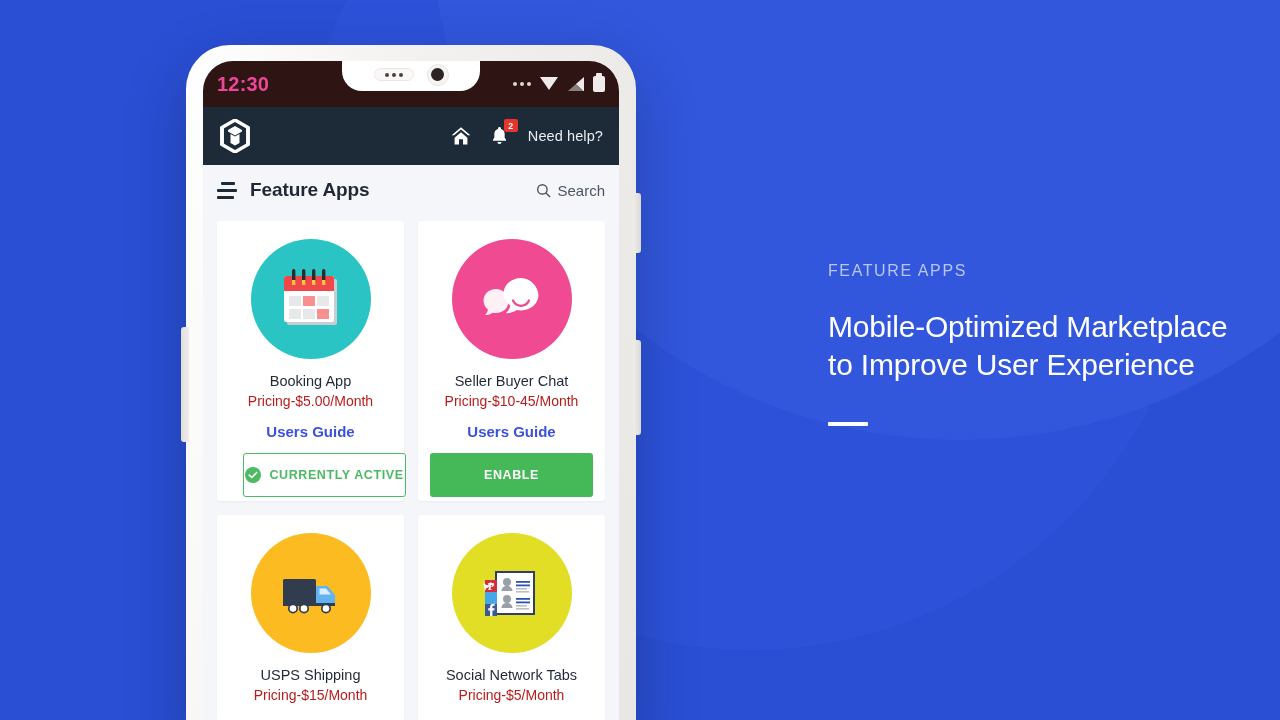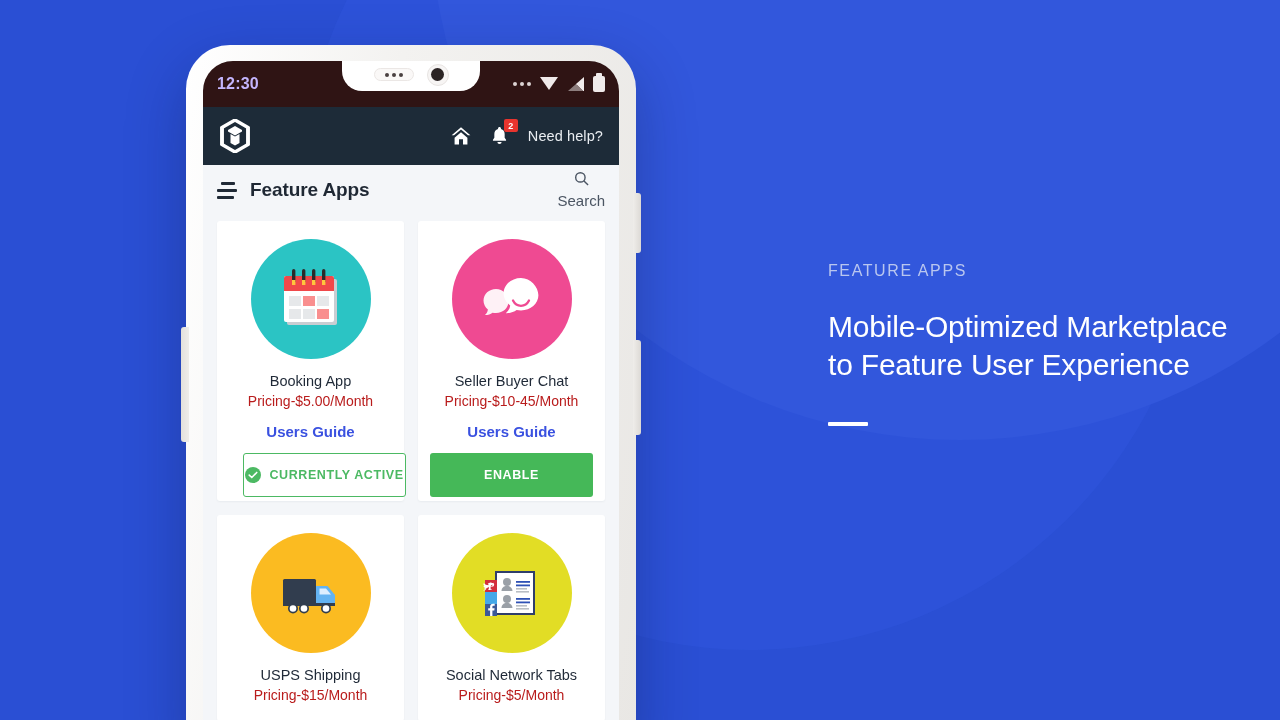--- a/index.html
+++ b/index.html
@@ -89,21 +89,21 @@
 
   
   .statusbar{
     position:relative;
     height:46px;
     background:#2f1414;
     display:flex; align-items:center;
     padding:0 14px;
   }
   .status-time{
-    color:#c4b5fd; font-size:16px; font-weight:700;
+    color:#ec4899; font-size:20px; font-weight:700;
     letter-spacing:.2px;
   }
   .status-right{
     margin-left:auto; display:flex; align-items:center; gap:9px;
   }
   .dots3{ display:flex; gap:3px; align-items:center; }
   .dots3 i{ width:4px;height:4px;border-radius:50%;background:#ddd4d4; display:block;}
   .wifi{ width:19px;height:14px; position:relative;}
   .wifi:before{
     content:""; position:absolute; left:0; top:0;
@@ -176,21 +176,21 @@
   .hamburger i{ height:3px; background:#202a36; border-radius:1px; display:block; }
   .hamburger i:nth-child(1){ width:14px; margin-left:4px;}
   .hamburger i:nth-child(2){ width:20px; }
   .hamburger i:nth-child(3){ width:17px; }
   .subbar-title{
     margin-left:13px; font-size:19px; font-weight:700; color:#1f2834;
     letter-spacing:-.1px;
   }
   .search{
     margin-left:auto; display:flex; align-items:center; gap:6px;
-    color:#4b5563; font-size:15px;flex-direction:column;
+    color:#4b5563; font-size:15px;
   }
   .ico-search{ width:15px;height:15px; }
 
   
   .grid{
     padding:6px 14px 0 14px;
     display:grid;
     grid-template-columns:1fr 1fr;
     gap:14px;
   }
@@ -237,21 +237,21 @@
 </style>
 </head>
 <body>
 
 <div class="bg-base"></div>
 <div class="bg-circle2"></div>
 <div class="bg-circle"></div>
 
 <div class="copy">
   <div class="copy-eyebrow">FEATURE APPS</div>
-  <div class="copy-head">Mobile-Optimized Marketplace to Feature User Experience</div>
+  <div class="copy-head">Mobile-Optimized Marketplace to Improve User Experience</div>
   <div class="copy-rule"></div>
 </div>
 
 <div class="phone">
   <div class="phone-body"></div>
   <div class="btn-side btn-left-vol"></div>
   <div class="btn-side btn-right-a"></div>
   <div class="btn-side btn-right-b"></div>
 
   <div class="screen">

